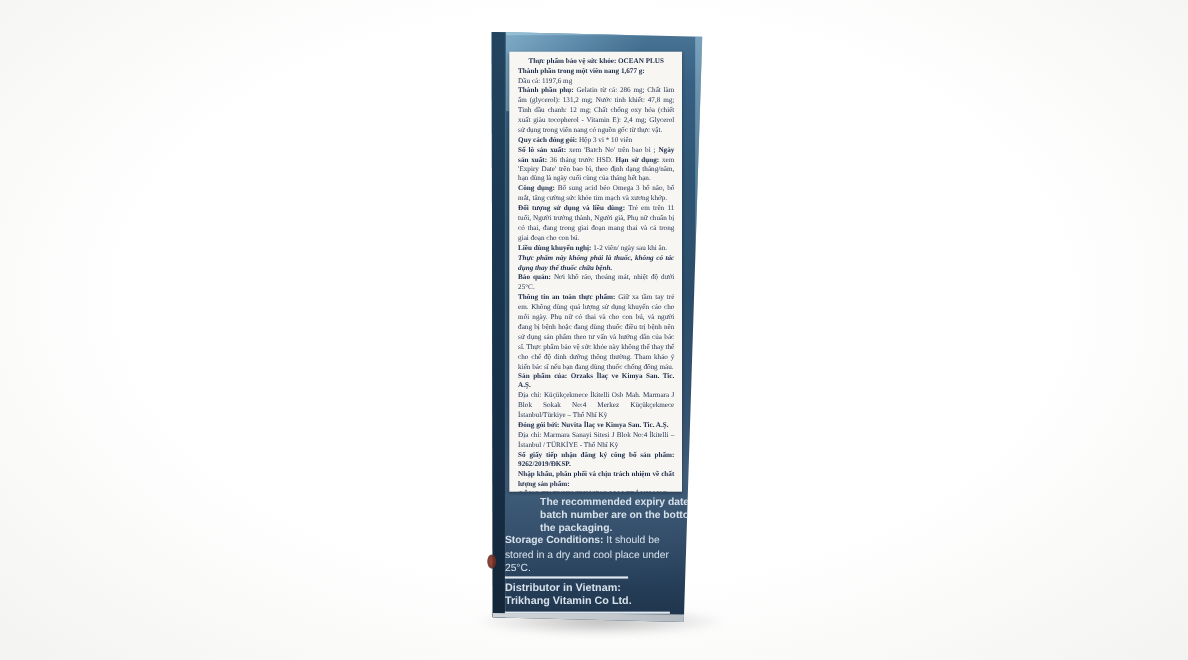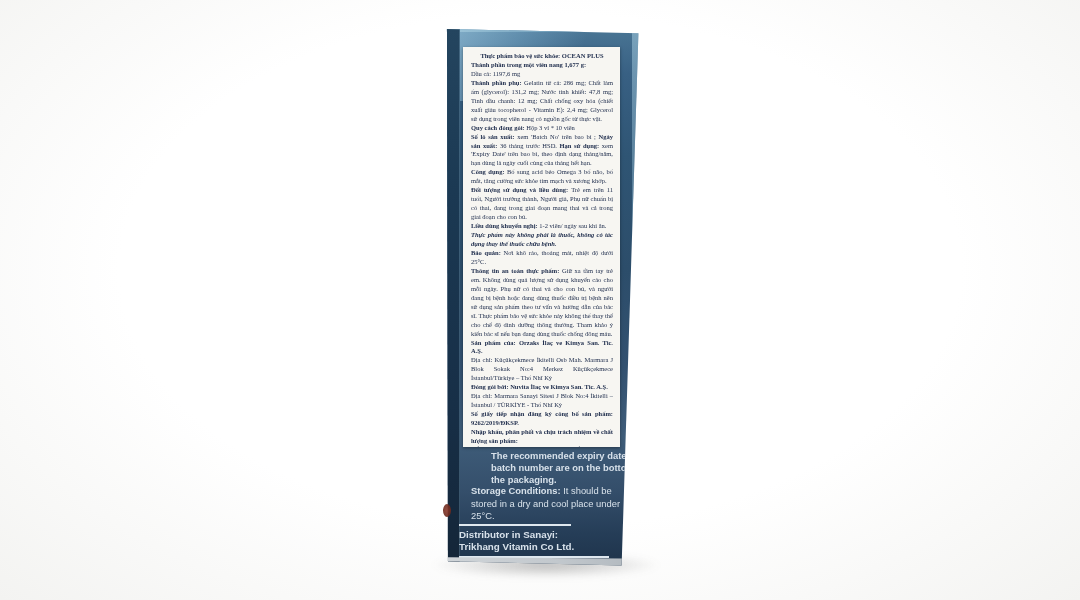--- a/index.html
+++ b/index.html
@@ -30,21 +30,21 @@
     background:var(--label-bg);box-shadow:0 1px 3px rgba(0,0,0,.38);
     padding:5px 7px 4px 8px;box-sizing:border-box;overflow:hidden;}
   .label-text{font-family:"Liberation Serif", serif;font-size:6.5px;line-height:8.95px;
     color:var(--label-text);text-align:justify;}
   .label-text p{margin:0;}
   .label-text p.center{text-align:center;}
   .b{font-weight:bold;}
   .i{font-style:italic;}
   .back-panel p{margin:0;color:var(--back-text);font-weight:normal;}
   .expiry{position:absolute;left:13px;top:421px;width:156px;font-size:9.4px;line-height:12px;margin-left:32px;}
-  .storage{position:absolute;left:13px;top:456px;width:160px;font-size:9.4px;line-height:12.5px;margin-left:12px;}
+  .storage{position:absolute;left:13px;top:456px;width:160px;font-size:9.4px;line-height:12.5px;}
   .distributor{position:absolute;left:13px;top:500px;width:160px;font-size:9.8px;line-height:12px;}
   .divider{position:absolute;left:13px;height:2px;background:var(--divider);}
   .d1{top:495px;width:112px;}
   .d2{top:527px;width:150px;}
   .red-mark{position:absolute;left:443px;top:504px;width:8px;height:13px;border-radius:50%;
     background:radial-gradient(var(--red-mark),#5f2318);opacity:.9;}
 </style>
 </head>
 <body>
 
@@ -83,21 +83,21 @@
 
     <div class="back-panel">
       <div class="expiry">
           <p><span class="b">The recommended expiry date and batch number are on the bottom of the packaging.</span></p>
         </div>
       <div class="storage">
           <p><span class="b">Storage Conditions: </span><span>It should be stored in a dry and cool place under 25°C.</span></p>
         </div>
       <div class="divider d1"></div>
       <div class="distributor">
-          <p><span class="b">Distributor in Sanayi:</span></p>
+          <p><span class="b">Distributor in Vietnam:</span></p>
           <p><span class="b">Trikhang Vitamin Co Ltd.</span></p>
         </div>
       <div class="divider d2"></div>
     </div>
 
     <div class="bottom-strip"></div>
   </div>
 
   <div class="red-mark"></div>
 </div>

